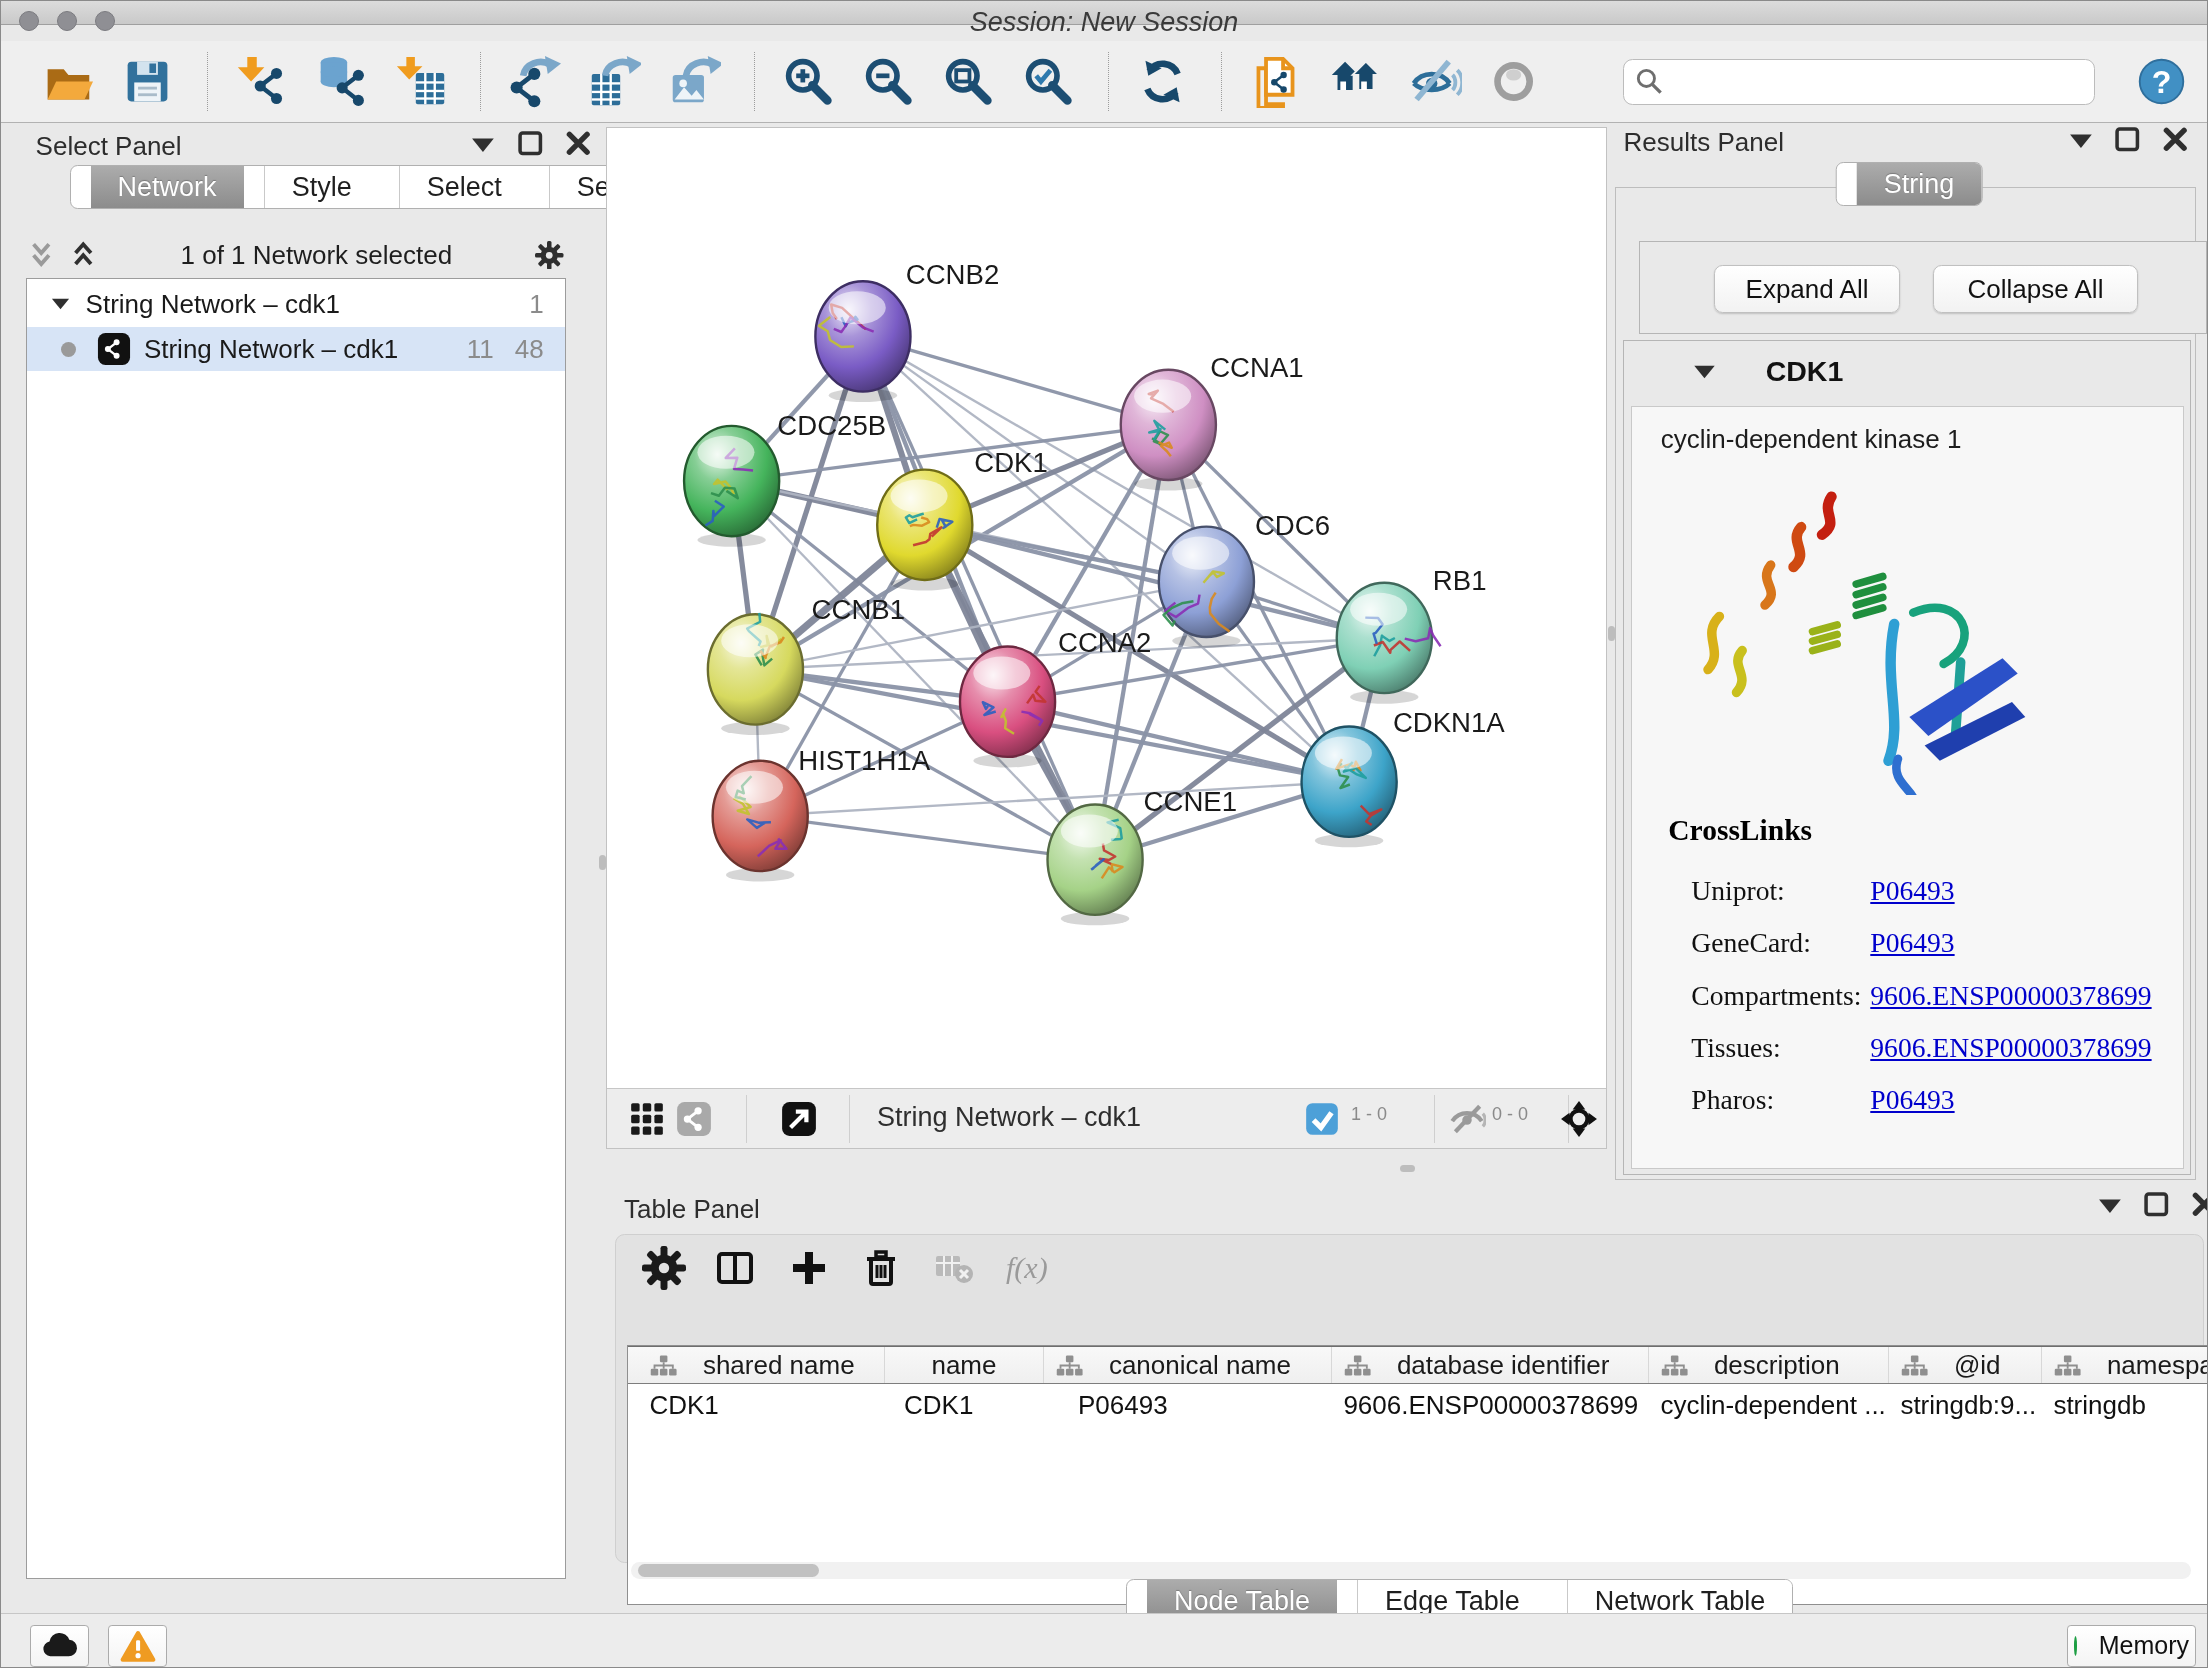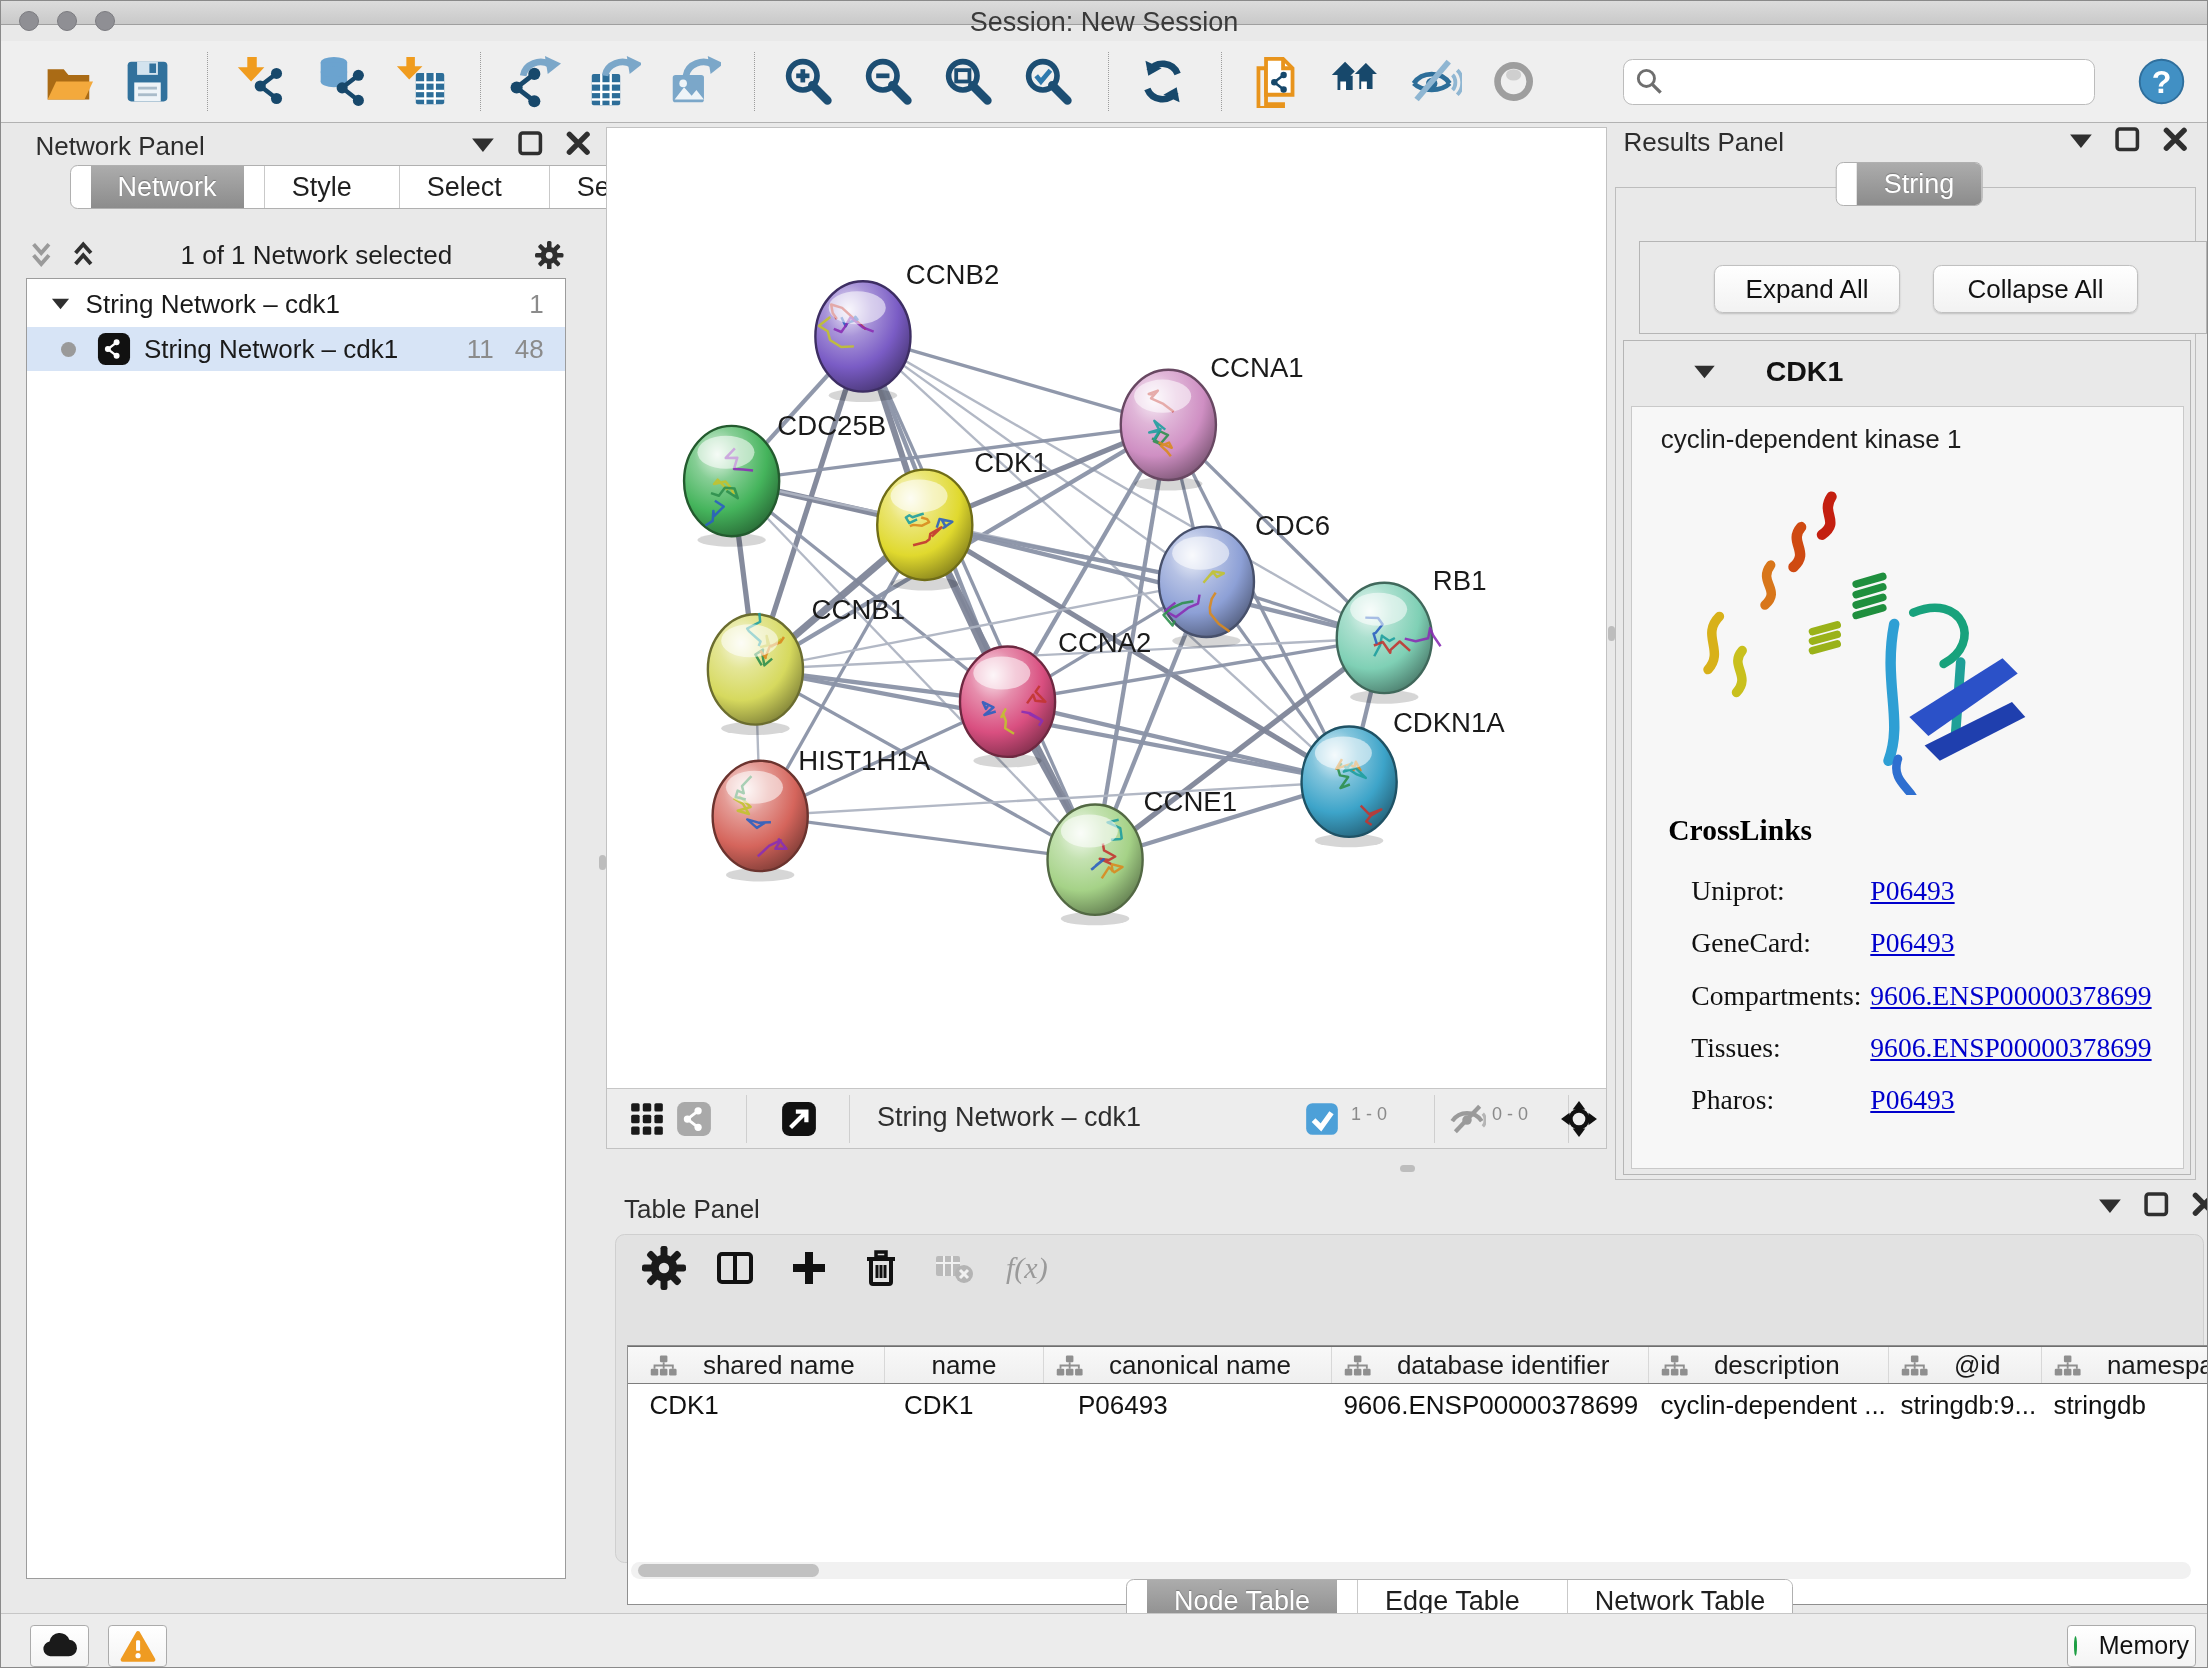--- a/index.html
+++ b/index.html
@@ -1,20 +1,20 @@
 <!DOCTYPE html>
 <html style="font-size:15px"><head>
 <meta charset="utf-8">
 <style>
   html,body{margin:0;padding:0;background:#6b6b6b;}
   #win{position:relative;width:2208px;height:1668px;background:#e9e9e9;
        font-family:"Liberation Sans",sans-serif;overflow:hidden;border:1px solid #8a8a8a;box-sizing:border-box;}
   
   .titlebar{position:absolute;left:0;top:0;width:100%;height:24px;
-    background:linear-gradient(#dcdcdc,#c9c9c9);border-bottom:1px solid #9f9f9f;box-sizing:border-box;}
+    background:linear-gradient(#dcdcdc,#c9c9c9);border-bottom:1px solid #9f9f9f;box-sizing:border-box;font-style:italic;}
   .tl{position:absolute;top:9.5px;width:20px;height:20px;border-radius:50%;background:#8f8f94;border:1px solid #7b7b80;box-sizing:border-box;}
   .wtitle{position:absolute;left:0;top:5.7px;width:100%;text-align:center;font-size:27px;color:#3a3a3a;}
   
   .toolbar{position:absolute;left:0;top:40px;width:100%;height:82px;background:#efefef;
     border-bottom:1px solid #b2b2b2;display:flex;align-items:center;padding:0 17px 0 40px;box-sizing:border-box;}
   .tbico{width:55px;height:55px;margin-right:25px;flex:0 0 auto;background:none;border:none;padding:0;}
   .tbico svg{width:53px;height:53px;display:block;}
   .tbsep{width:0;height:59px;border-left:1.9px dotted #9c9c9c;margin:0 27px 0 5.7px;flex:0 0 auto;}
   .searchbox{margin-left:auto;width:472px;height:46px;background:#fff;border:1.9px solid #bcbcbc;border-radius:9.5px;
     display:flex;align-items:center;padding:0 11.4px;box-sizing:border-box;flex:0 0 auto;}
@@ -290,21 +290,21 @@
       <button class="tbico helpbtn">
         <svg viewBox="0 0 56 56">
           <circle cx="28" cy="28" r="23" fill="#4190c4"></circle>
           <circle cx="28" cy="28" r="23" fill="none" stroke="#2f6f9d" stroke-width="2"></circle>
           <text x="28" y="40" text-anchor="middle" font-size="34" font-weight="bold" fill="#fff" font-family="Liberation Sans,sans-serif">?</text>
         </svg>
       </button>
     </div>
 
   <div id="control-panel">
-    <div class="p-title" style="left:27px;top:3.8px">Network Panel</div>
+    <div class="p-title" style="left:27px;top:3.8px">Select Panel</div>
     <span id="cp-btns"><button class="pbtn" style="left: 458px; top: 0px;">
           <svg viewBox="0 0 21 21">
             <path d="M3 7l8 10 8-10z" fill="#2f2f2f"></path>
           </svg>
         </button><button class="pbtn" style="left: 506px; top: 0px;">
           <svg viewBox="0 0 21 21">
             <rect x="3" y="3" width="15" height="15" rx="2" fill="none" stroke="#2f2f2f" stroke-width="2.6"></rect>
           </svg>
         </button><button class="pbtn" style="left: 554px; top: 0px;">
           <svg viewBox="0 0 21 21">

